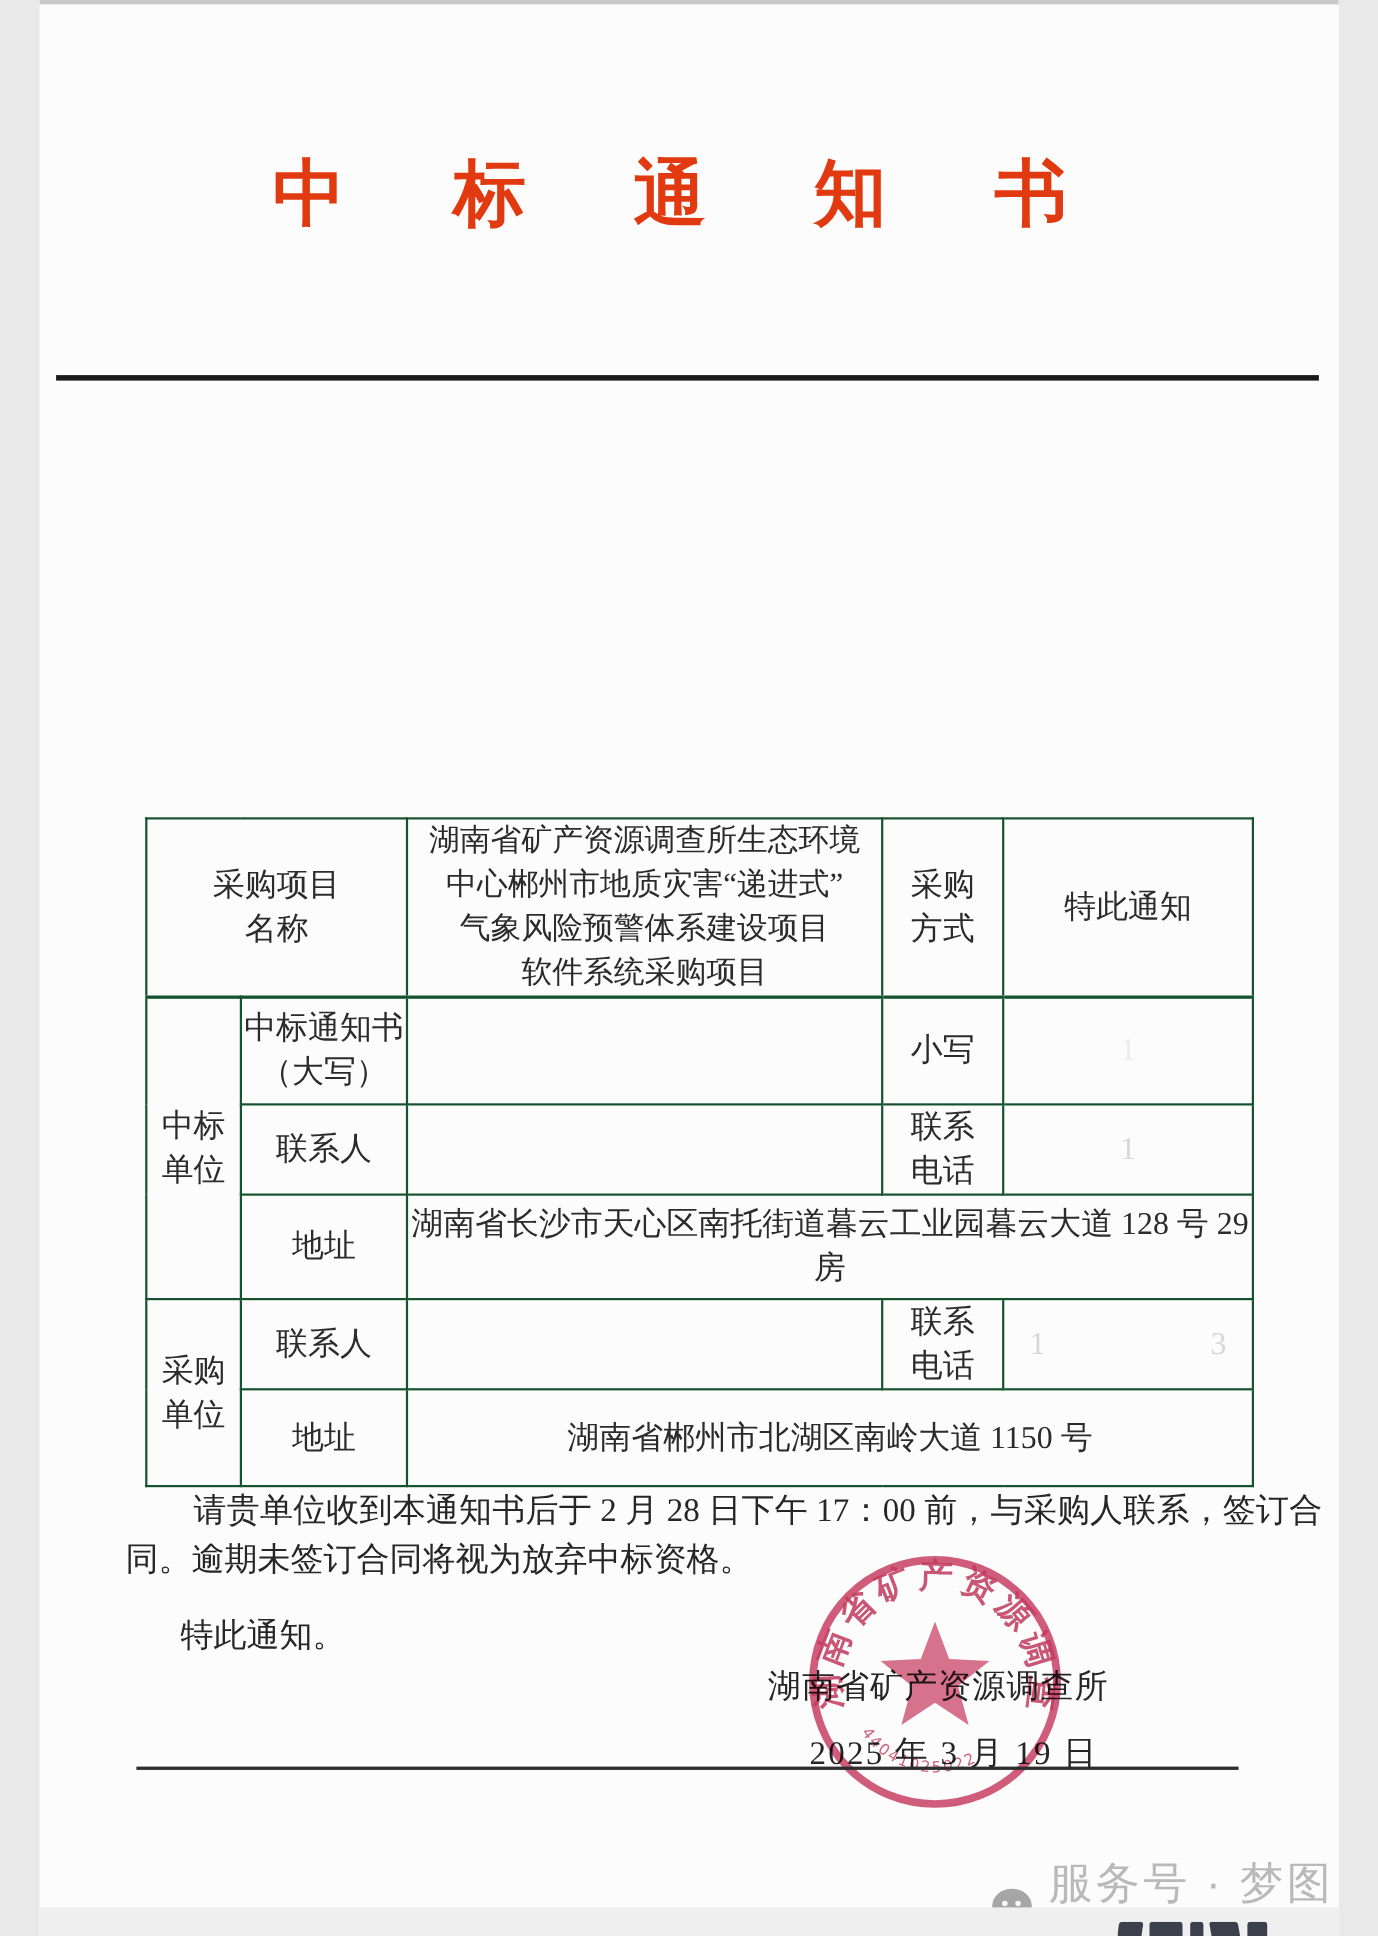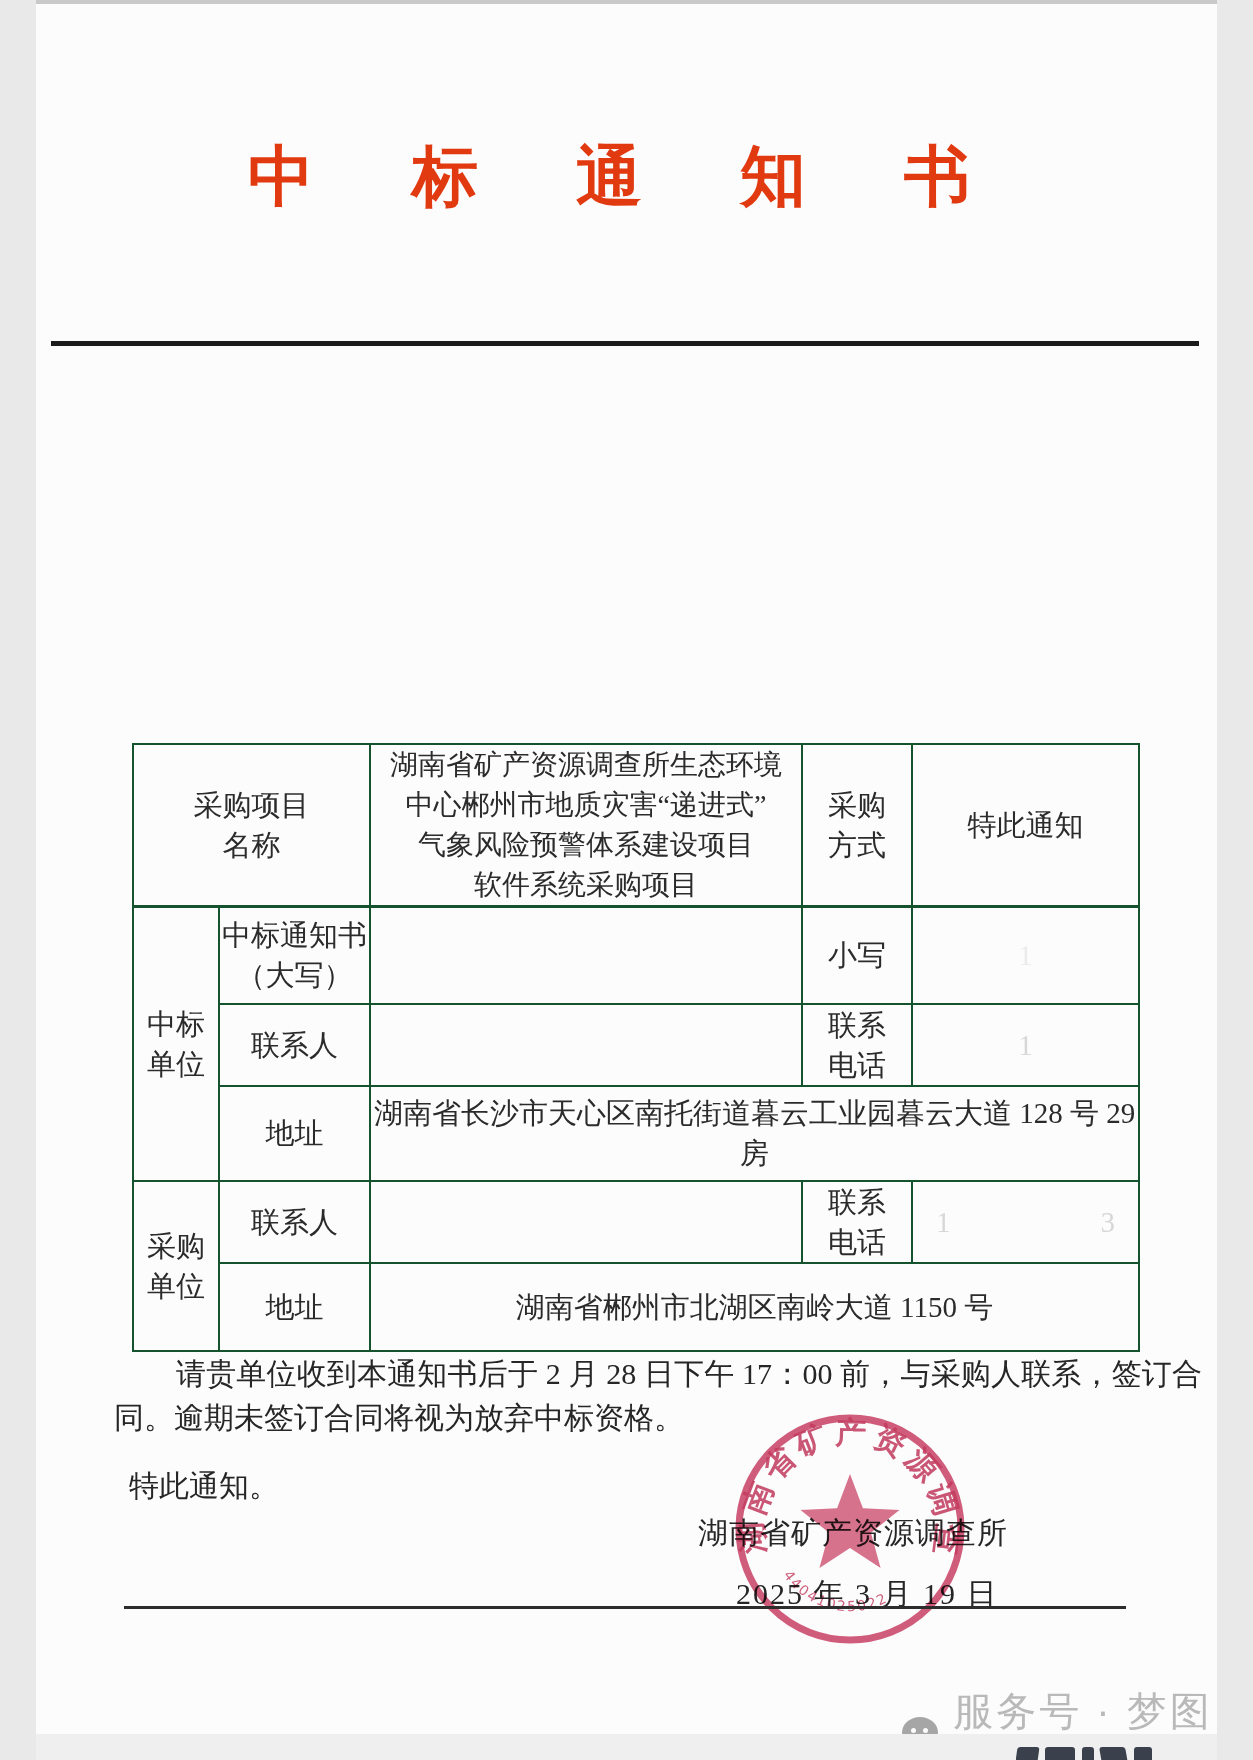--- a/index.html
+++ b/index.html
@@ -41,21 +41,21 @@
   }
   .faint{color:#8a8a8a;opacity:0.32;}
   .faint2{color:#9a9a9a;opacity:0.16;}
   td.valcell{text-align:left;padding-left:26px;}
   .gap-right{display:inline-block;margin-left:150px;}
 
   .closing{
     position:absolute;left:78px;top:1352px;width:1088px;margin:0;
     font-size:30px;line-height:44px;text-align:justify;text-indent:62px;
   }
-  .notice-line{position:absolute;left:93px;top:1466px;margin:0;font-size:30px;}
+  .notice-line{position:absolute;left:128px;top:1466px;margin:0;font-size:30px;}
   .signature{position:absolute;left:662px;top:1513px;margin:0;font-size:30px;letter-spacing:1px;}
   .date-line{position:absolute;left:700px;top:1574px;margin:0;font-size:30px;letter-spacing:2px;}
   .bottom-line{position:absolute;left:88px;top:1606px;width:1002px;height:3px;background:#2d2d2d;}
 
   .seal{position:absolute;left:693px;top:1408px;width:242px;height:242px;mix-blend-mode:multiply;}
 
   .watermark{position:absolute;left:866px;top:1684px;display:flex;align-items:center;}
   .wm-icon{position:relative;width:54px;height:48px;margin-right:10px;}
   .bub1{position:absolute;left:0;top:2px;width:36px;height:31px;border-radius:50%;background:#a6a6a6;}
   .bub1:after{content:"";position:absolute;left:5px;bottom:-5px;width:0;height:0;

